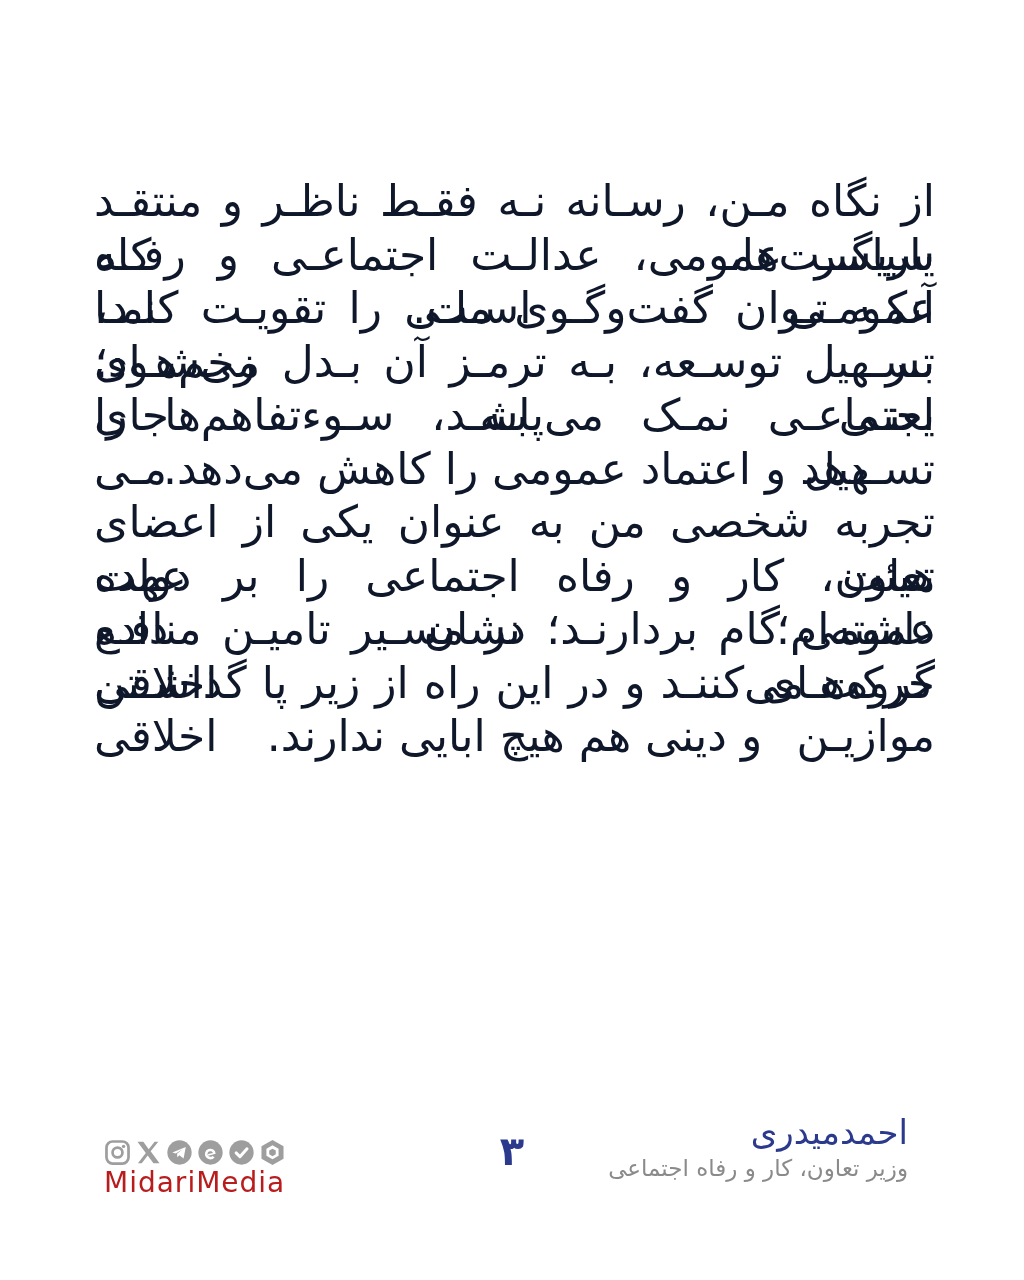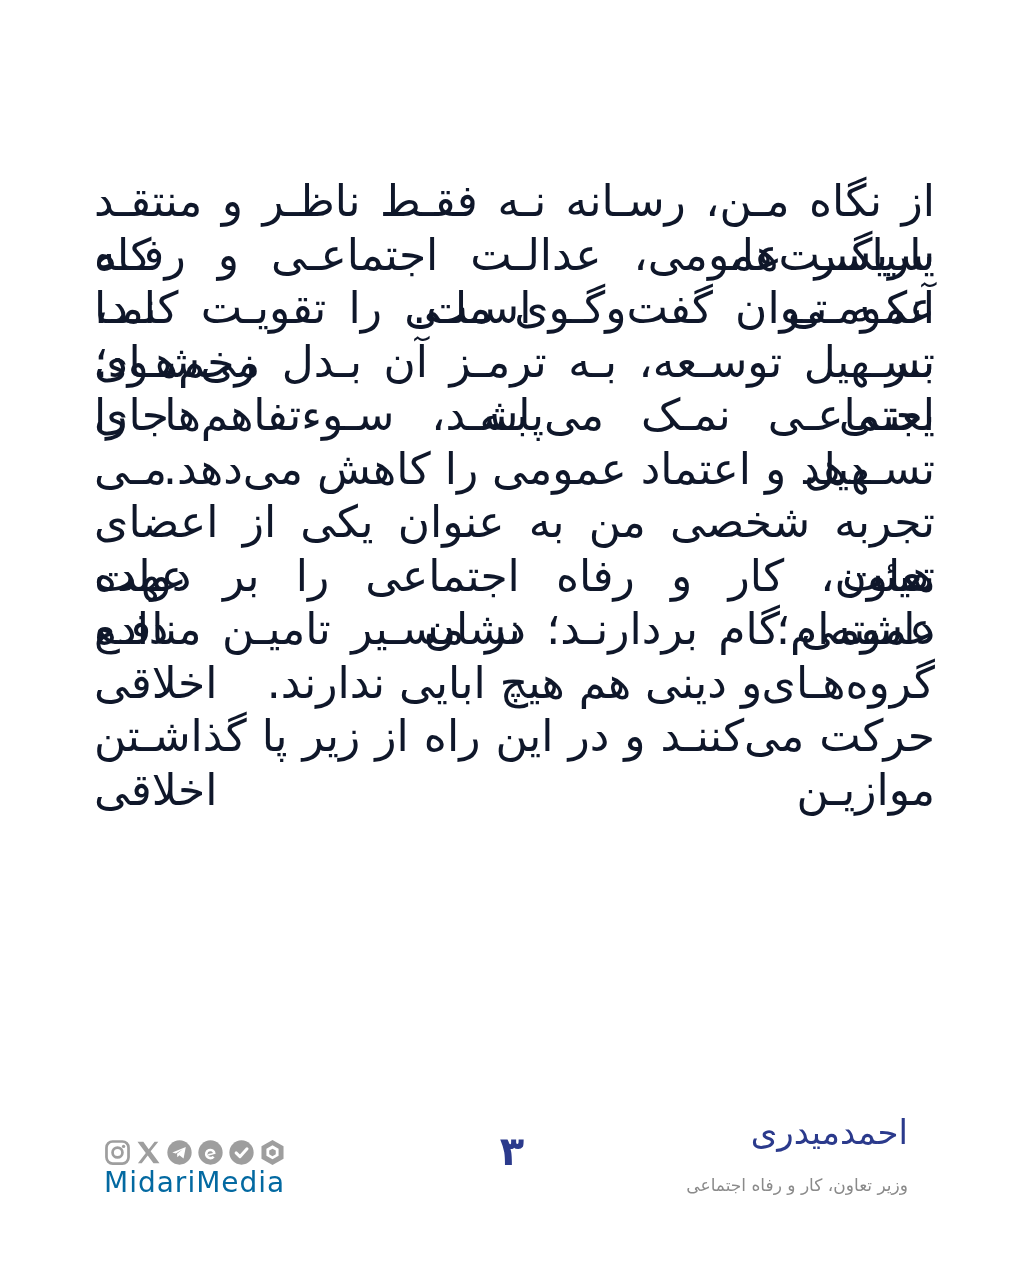--- a/index.html
+++ b/index.html
@@ -47,23 +47,23 @@
     text-align: right;
     direction: rtl;
   }
   .author-name {
     font-size: 34px;
     font-weight: normal;
     color: #2b3a8c;
     line-height: 1.3;
   }
   .author-title {
-    font-size: 17px;
+    font-size: 23px;
     color: #8a8a8a;
-    margin-top: 20px;
+    margin-top: 0;
     line-height: 1.3;
   }
 
   .page-number {
     position: absolute;
     top: 1128px;
     left: 0;
     width: 100%;
     text-align: center;
     font-size: 40px;
@@ -82,41 +82,41 @@
     gap: 4px;
     height: 28px;
   }
   .social-icons svg {
     width: 27px;
     height: 27px;
     display: block;
   }
   .watermark {
     font-size: 28px;
-    color: #0369a1;
+    color: #b91c1c;
     letter-spacing: 1px;
     margin-top: 2px;
     line-height: 1.1;
   }
 </style>
 </head>
 <body>
 
 <div class="text-block">
   <div class="line justify">از نگاه مـن، رسـانه نـه فقـط ناظـر و منتقـد سیاسـت‌ها، کـه</div>
   <div class="line justify">یاریگـر عمومی، عدالـت اجتماعـی و رفـاه عمومـی اسـت. امـا</div>
   <div class="line justify">آنکـه تـوان گفت‌وگـوی ملـی را تقویـت کنـد، بـر زخم‌هـای</div>
   <div class="line justify">تسـهیل توسـعه، بـه ترمـز آن بـدل می‌شـود؛ یعنـی بـه جای</div>
   <div class="line justify">اجتماعـی نمـک می‌پاشـد، سـوءتفاهم‌ها را تسـهیل مـی</div>
   <div class="line last">دهد و اعتماد عمومی را کاهش می‌دهد.</div>
   <div class="line justify">تجربه شخصی من به عنوان یکی از اعضای هیئت دولت</div>
   <div class="line justify">تعاون، کار و رفاه اجتماعی را بر عهده داشته‌ام؛ نشان داده</div>
   <div class="line justify">عمومی گام بردارنـد؛ در مسـیر تامیـن منافـع گروه‌هـای اخلاقی</div>
+  <div class="line justify">حرکت می‌کننـد و در این راه از زیر پا گذاشـتن موازیـن اخلاقی</div>
   <div class="line last">و دینی هم هیچ ابایی ندارند.</div>
-  <div class="line justify">حرکت می‌کننـد و در این راه از زیر پا گذاشـتن موازیـن اخلاقی</div>
 </div>
 
 <div class="footer-author">
   <div class="author-name">احمدمیدری</div>
   <div class="author-title">وزیر تعاون، کار و رفاه اجتماعی</div>
 </div>
 
 <div class="page-number">۳</div>
 
 <div class="footer-brand">

